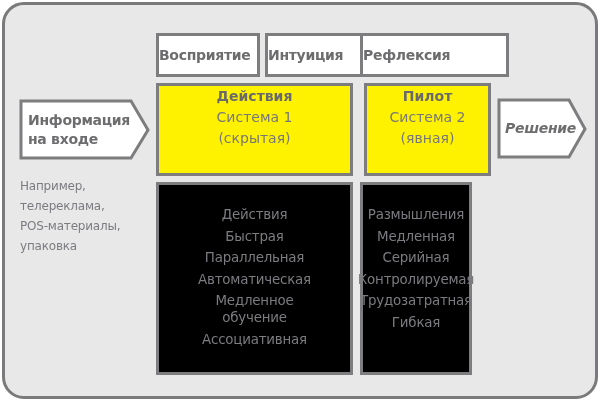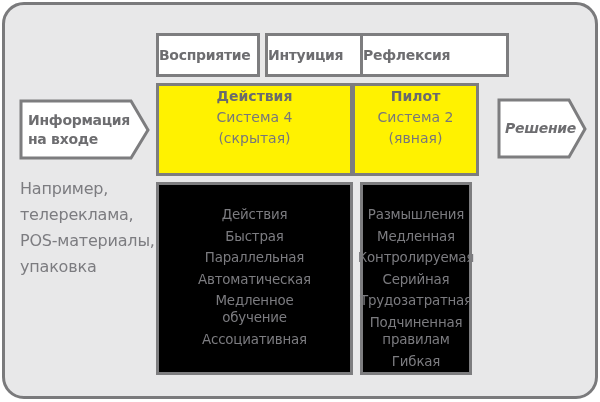--- a/index.html
+++ b/index.html
@@ -11,65 +11,63 @@
        display:flex;align-items:center;text-align:center;}
   .hdr{background:#ffffff;color:#6d6d70;font-weight:bold;font-size:14px;letter-spacing:-0.3px;}
   .yel{background:#fff200;flex-direction:column;color:#77777a;font-size:14px;line-height:21px;}
   .yel .ttl{font-weight:bold;color:#6a6a6d;}
   .lst{background:#000000;flex-direction:column;justify-content:flex-start;padding-top:21px;
        color:#7c7c80;font-size:13.4px;line-height:21.6px;letter-spacing:-0.2px;}
   .lst div{white-space:pre-line;line-height:17px;margin-bottom:4.6px;}
   .arrow{position:absolute;}
   .arrow svg{position:absolute;left:0;top:0;}
   .arrow .txt{position:absolute;color:#6d6d70;font-weight:bold;font-size:14px;line-height:19px;letter-spacing:-0.3px;}
-  .note{position:absolute;left:20px;top:176px;color:#7c7c80;font-size:16px;line-height:26px;white-space:pre-line;letter-spacing:-0.2px;}
+  .note{position:absolute;left:20px;top:176px;color:#7c7c80;font-size:12px;line-height:20px;white-space:pre-line;letter-spacing:-0.2px;}
 </style>
 </head>
 <body>
 
 <div class="panel"></div>
 
 <div class="box hdr" style="left:156px;top:33px;width:104px;height:44px;">
   <span>Восприятие</span>
 </div>
 <div class="box hdr" style="left:265px;top:33px;width:100px;height:44px;">
   <span>Интуиция</span>
 </div>
 <div class="box hdr" style="left:360px;top:33px;width:149px;height:44px;">
   <span>Рефлексия</span>
 </div>
 
 <div class="box yel" style="left:156px;top:83px;width:197px;height:93px;">
   <span class="ttl">Действия</span>
-  <span>Система 4</span>
+  <span>Система 1</span>
   <span>(скрытая)</span>
 </div>
-<div class="box yel" style="left:352px;top:83px;width:127px;height:93px;">
+<div class="box yel" style="left:364px;top:83px;width:127px;height:93px;">
   <span class="ttl">Пилот</span>
   <span>Система 2</span>
   <span>(явная)</span>
 </div>
 
 <div class="box lst" style="left:156px;top:182px;width:197px;height:193px;">
   <div>Действия</div>
   <div>Быстрая</div>
   <div>Параллельная</div>
   <div>Автоматическая</div>
   <div>Медленное
 обучение</div>
   <div>Ассоциативная</div>
 </div>
 <div class="box lst" style="left:360px;top:182px;width:112px;height:193px;">
   <div>Размышления</div>
   <div>Медленная</div>
+  <div>Серийная</div>
   <div>Контролируемая</div>
-  <div>Серийная</div>
   <div>Трудозатратная</div>
-  <div>Подчиненная
-правилам</div>
   <div>Гибкая</div>
 </div>
 
 <div class="arrow" style="left:19px;top:99px;width:132px;height:62px;">
   <svg width="132" height="62">
     <polygon points="2,2 112,2 129,31 112,59 2,59" fill="#ffffff" stroke="#7d7d7f" stroke-width="3"></polygon>
   </svg>
   <div class="txt" style="left:9px;top:12px;white-space:pre-line;">Информация
 на входе</div>
 </div>

